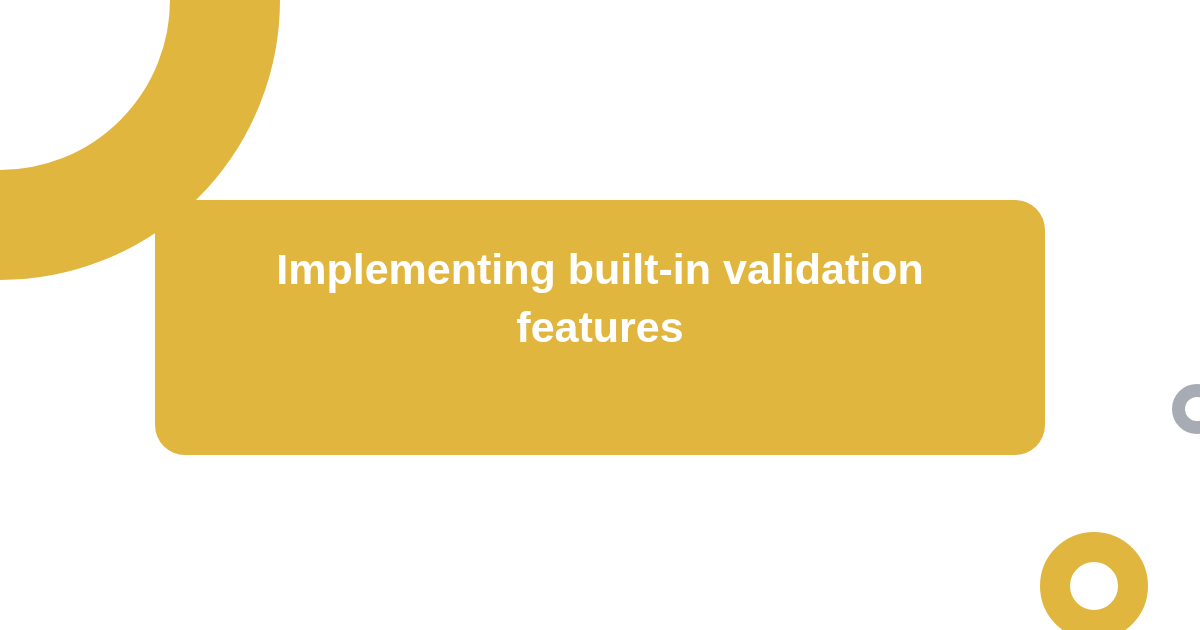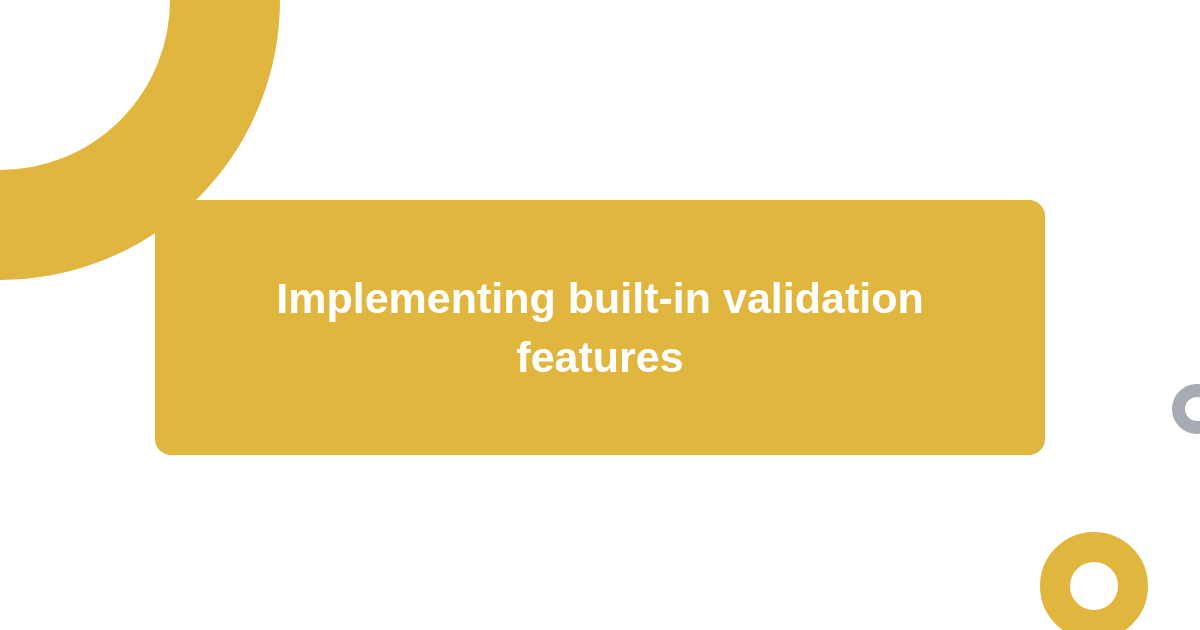--- a/index.html
+++ b/index.html
@@ -32,23 +32,22 @@
       border: 110px solid #e0b63e;
       border-radius: 50%;
     }
     .title-card {
       position: absolute;
       top: 200px;
       left: 155px;
       width: 890px;
       height: 255px;
       background: #e0b63e;
-      border-radius: 16px;
+      border-radius: 30px;
       display: flex;
-      align-items: center;
       justify-content: center;
       padding: 40px 60px;
     }
     .title-text {
       color: #ffffff;
       font-size: 43px;
       font-weight: 600;
       text-align: center;
       line-height: 1.35;
     }

